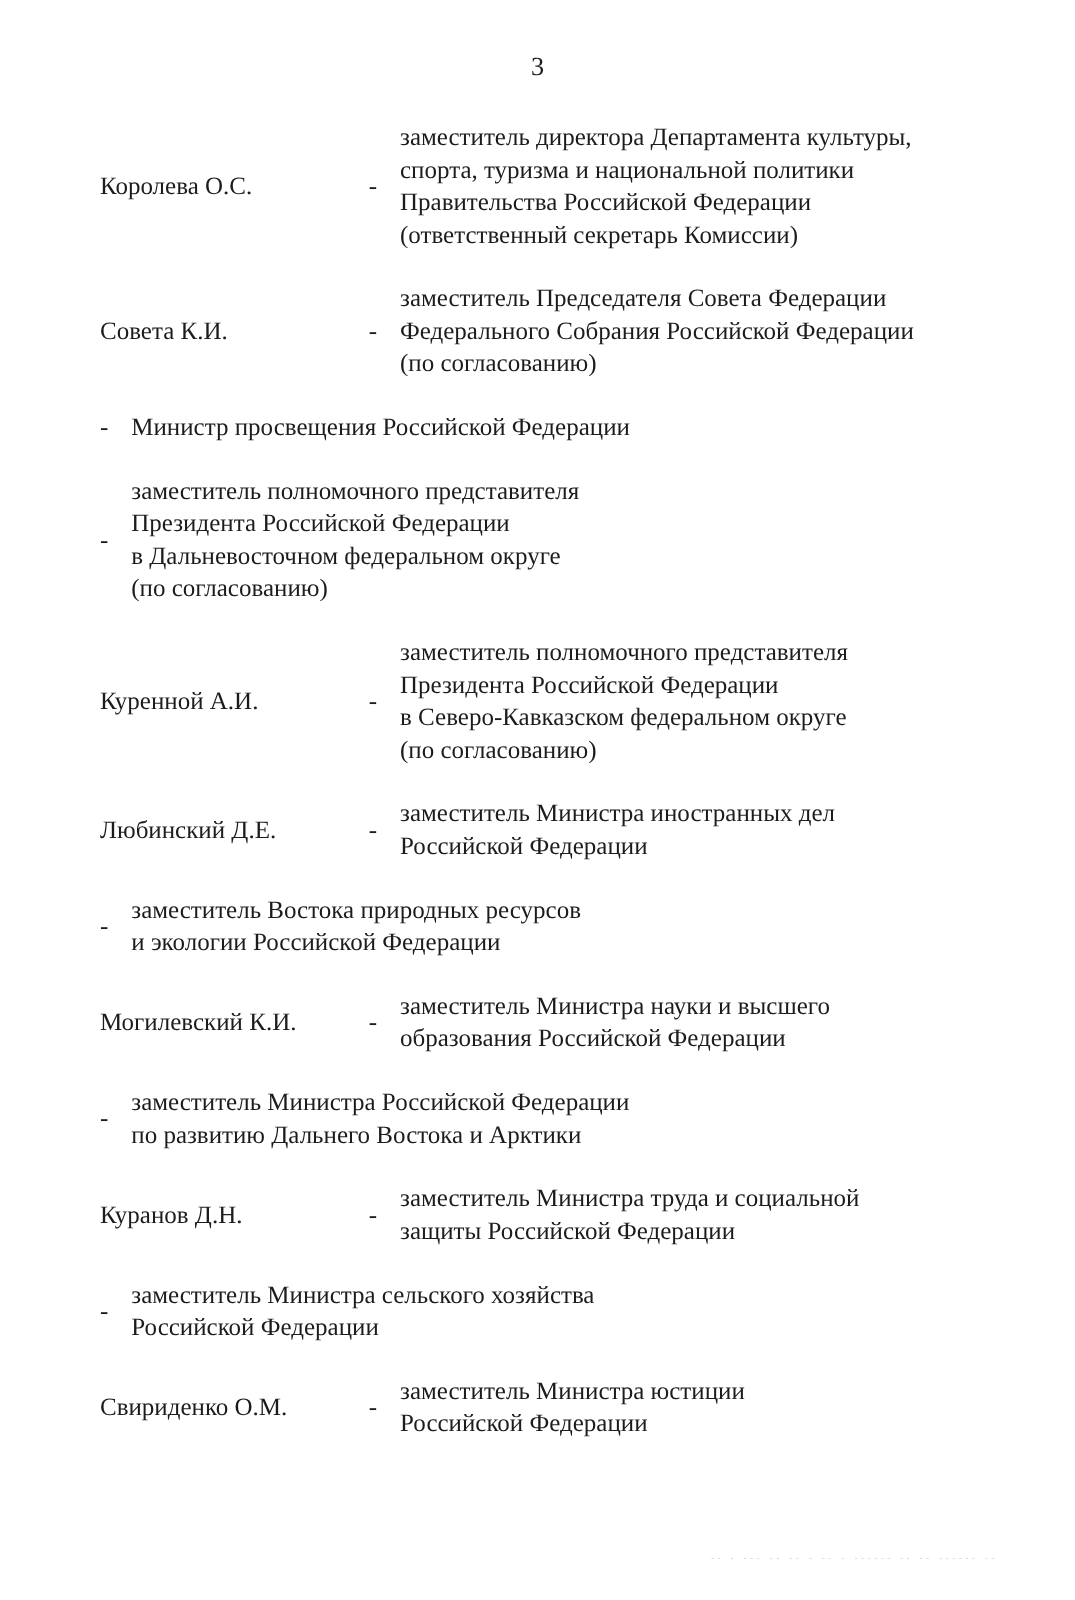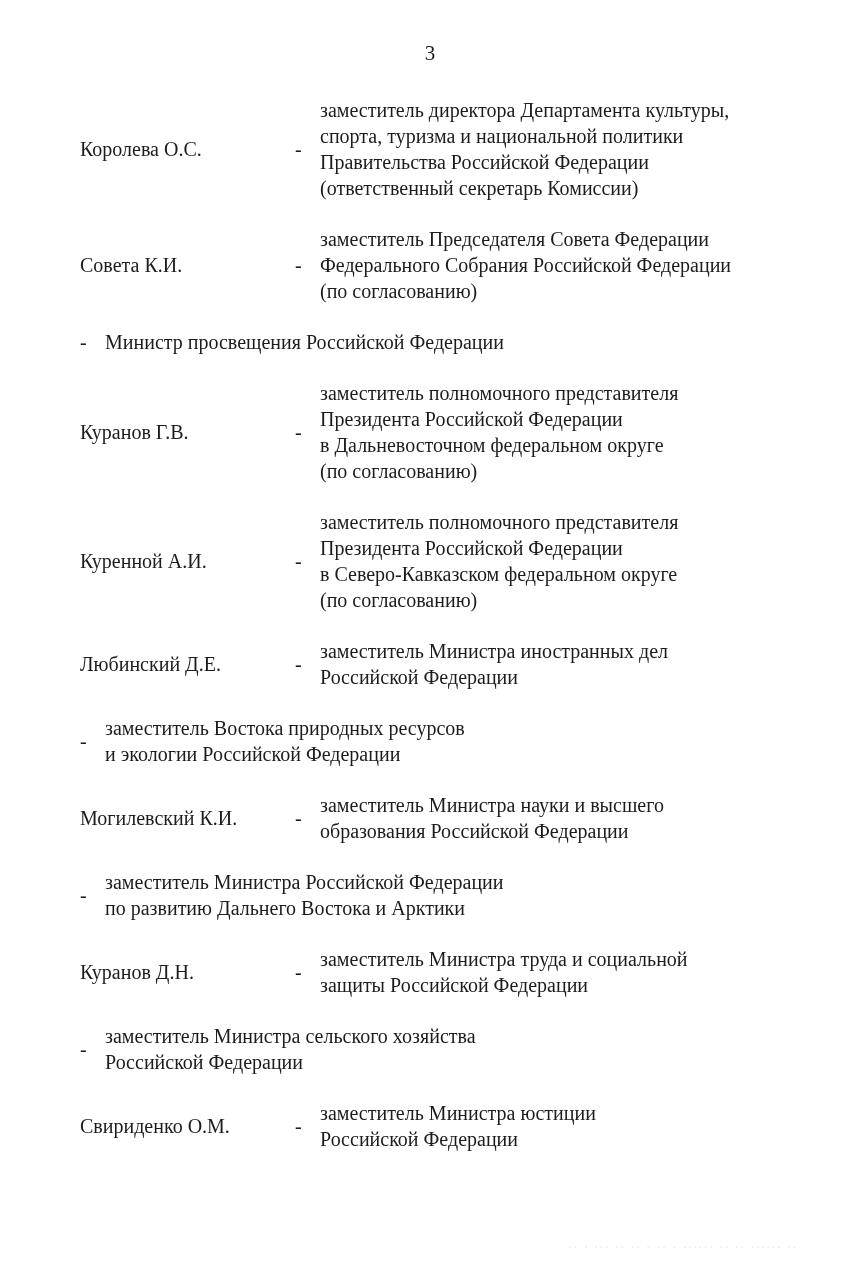--- a/index.html
+++ b/index.html
@@ -85,21 +85,20 @@
 Федерального Собрания Российской Федерации
 (по согласованию)</div>
     </div>
 
     <div class="entry">
       <div class="entry-dash">-</div>
       <div class="entry-position">Министр просвещения Российской Федерации</div>
     </div>
 
     <div class="entry">
-      <div class="entry-name">Куранов Г.В.</div>
       <div class="entry-dash">-</div>
       <div class="entry-position">заместитель полномочного представителя
 Президента Российской Федерации
 в Дальневосточном федеральном округе
 (по согласованию)</div>
     </div>
 
     <div class="entry">
       <div class="entry-name">Куренной А.И.</div>
       <div class="entry-dash">-</div>

